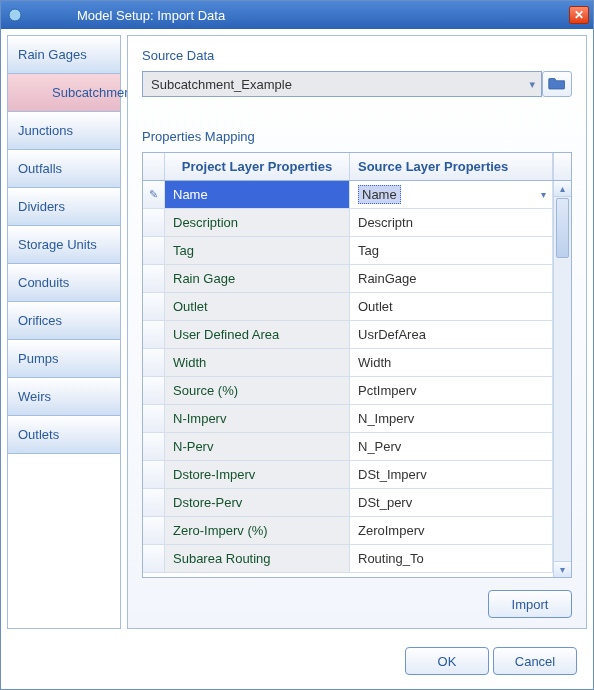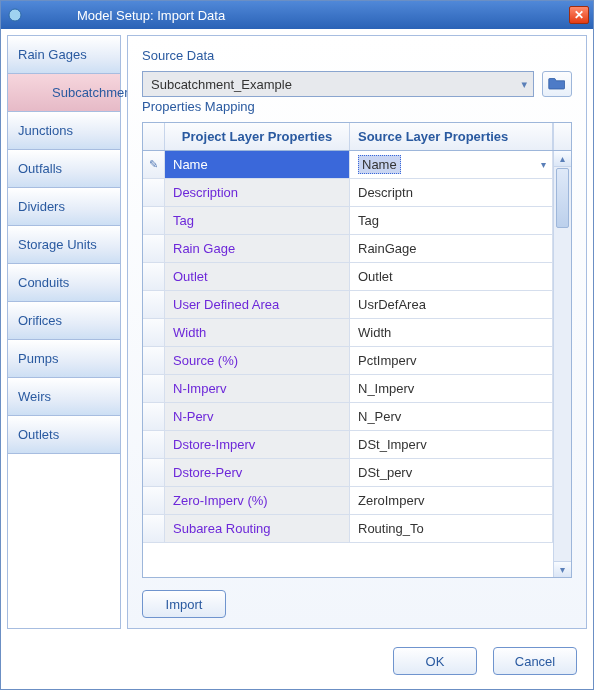--- a/index.html
+++ b/index.html
@@ -82,22 +82,21 @@
   flex-direction: column;
 }
 .section-label {
   font-size: 13px;
   color: #2a5aa0;
   margin-bottom: 8px;
 }
 .source-row {
   display: flex;
   align-items: center;
-  gap: 8px;
-  margin-bottom: 2px;
+  margin-bottom: 32px;
 }
 .combo {
   flex: 1;
   height: 26px;
   border: 1px solid #8aa5cf;
   background: #e7e9ed;
   display: flex;
   align-items: center;
   padding: 0 8px;
   font-size: 13px;
@@ -165,21 +164,21 @@
   align-items: center;
   font-size: 13px;
   color: #444;
   border-right: 1px solid #d5deed;
 }
 .cell.rowhead {
   width: 22px;
   background: linear-gradient(to bottom, #fbfcfe, #e9eff8);
   justify-content: center;
 }
-.cell.left { width: 185px; background: #eceef1; color:#6d28d9; }
+.cell.left { width: 185px; background: #eceef1; color:#14532d; }
 .cell.right { flex: 1; background: #fff; color:#333; position:relative; }
 
 .grid-row.selected .cell.left {
   background: #3a68da;
   color: #fff;
 }
 .grid-row.selected .cell.rowhead {
   background: linear-gradient(to bottom, #fbfcfe, #e9eff8);
 }
 .grid-row.selected .cell.right {
@@ -219,39 +218,39 @@
 .vscroll .thumb {
   position:absolute; top:17px; left:2px; right:2px;
   height: 60px;
   background: linear-gradient(to bottom, #dfe9f8, #bcd0ec);
   border: 1px solid #9db6da;
   border-radius: 2px;
 }
 
 .import-row {
   display: flex;
-  justify-content: flex-start;
+  justify-content: flex-end;
   padding-top: 12px;
 }
 .btn {
   min-width: 84px;
   height: 28px;
   border: 1px solid #6f94ce;
   background: linear-gradient(to bottom, #fefeff, #e3ecf8);
   border-radius: 4px;
   color: #2a5aa0;
   font-size: 13px;
   cursor: pointer;
   padding: 0 16px;
 }
 
 .footer {
   display: flex;
   justify-content: flex-end;
-  gap: 16px;
+  gap: 4px;
   padding: 12px 16px 14px 16px;
   background: #fff;
 }
 </style>
 </head>
 <body>
 
 <div class="dialog">
   <div class="titlebar">
     <span class="app-icon">

